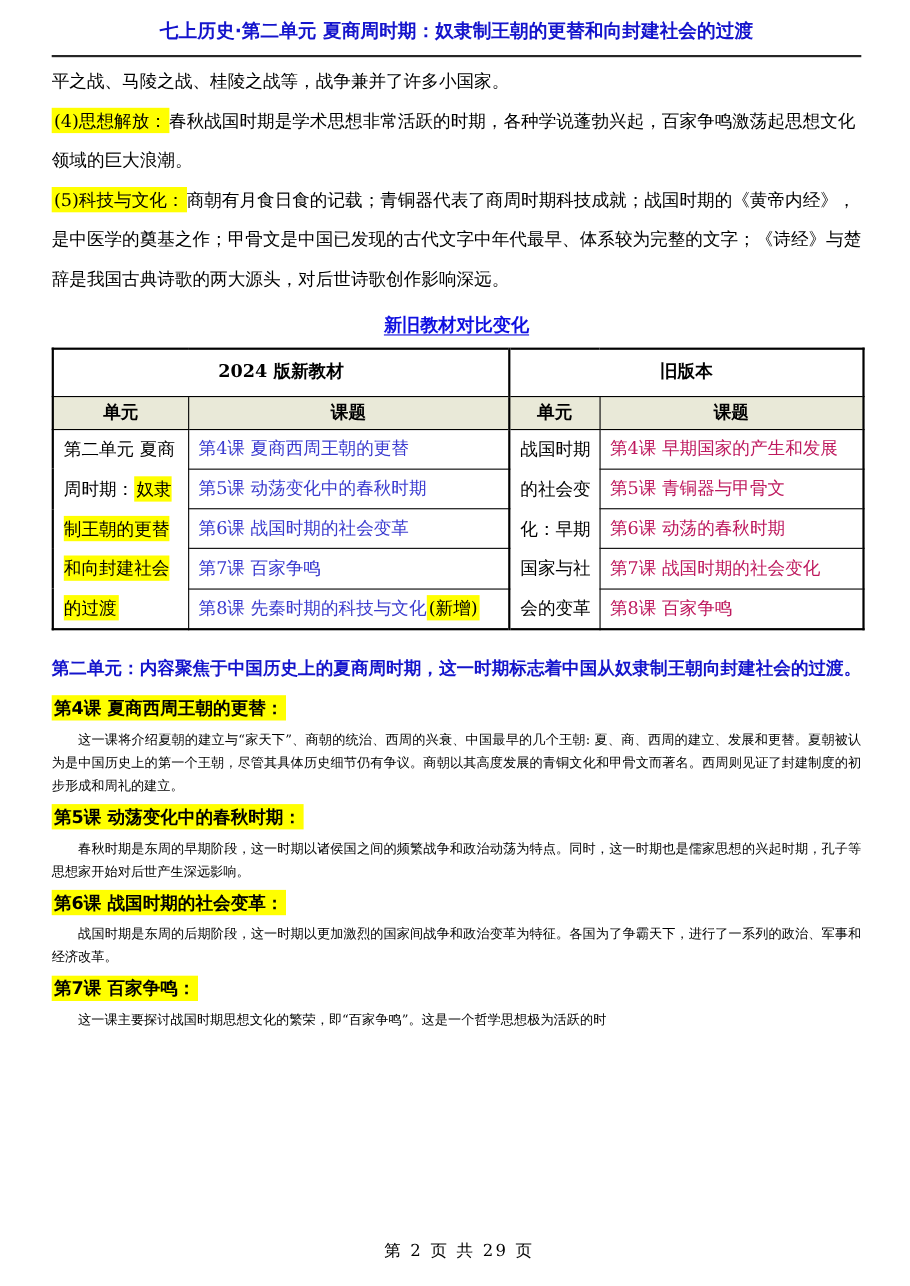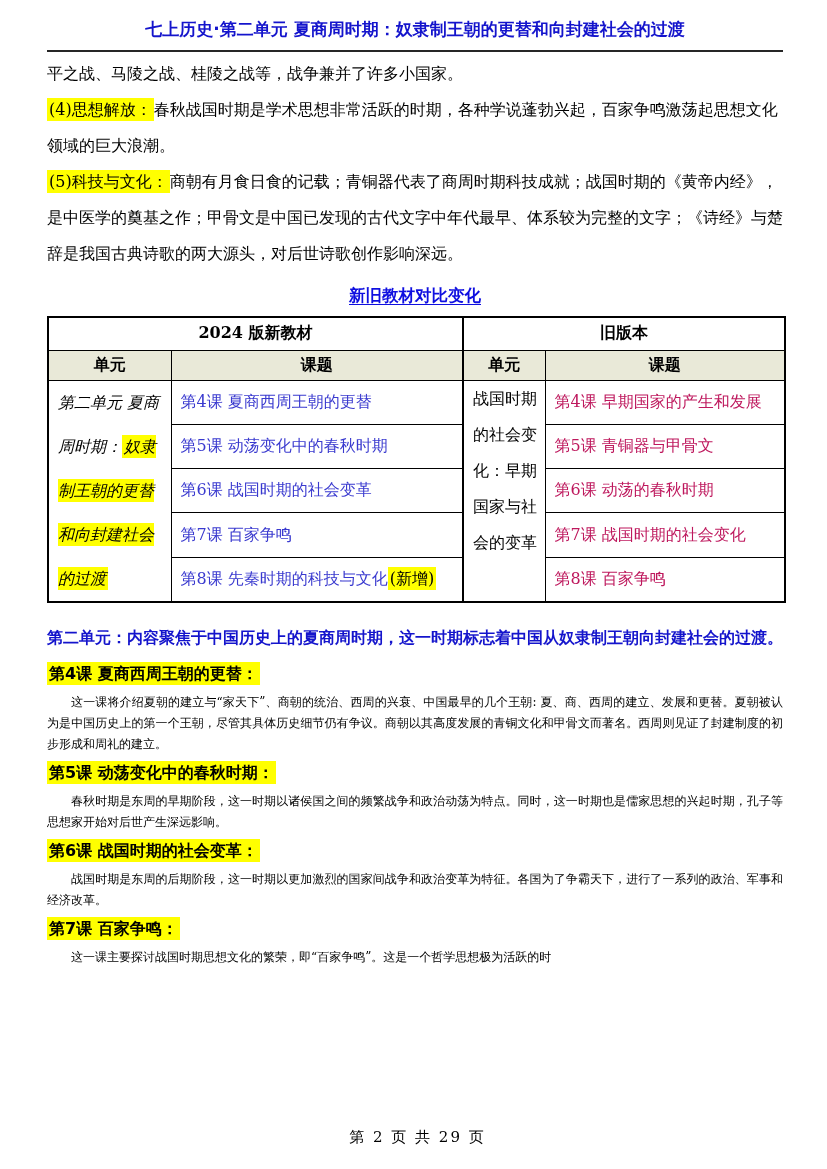--- a/index.html
+++ b/index.html
@@ -47,29 +47,28 @@
     width: 737px;
     border-collapse: collapse;
     table-layout: fixed;
     font-size: 16px;
   }
   table.cmp th, table.cmp td {
     border: 1.5px solid #000000;
   }
   table.cmp { border: 2px solid #000000; }
   .cmp thead th { font-weight: bold; text-align: center; }
-  .row-version th { height: 33px; background: #ffffff; }
+  .row-version th { height: 43px; background: #ffffff; }
   .row-cols th { height: 30px; background: #e9e9d8; }
   .mid-split { border-left-width: 2px !important; }
   .cmp tbody td { height: 36px; padding: 0 6px 0 9px; }
   td.unit-cell {
     vertical-align: top;
-    line-height: 44px;
+    line-height: 36px;
     padding: 5px 14px 0 9px;
-    font-style: italic;
   }
   td.unit-cell-old {
     vertical-align: top;
     line-height: 36px;
     padding: 5px 5px 0 8px;
   }
   td.topic-new { color: #3a3acf; }
   td.topic-old { color: #be185d; }
   .summary-intro {
     color: #1414cc;

